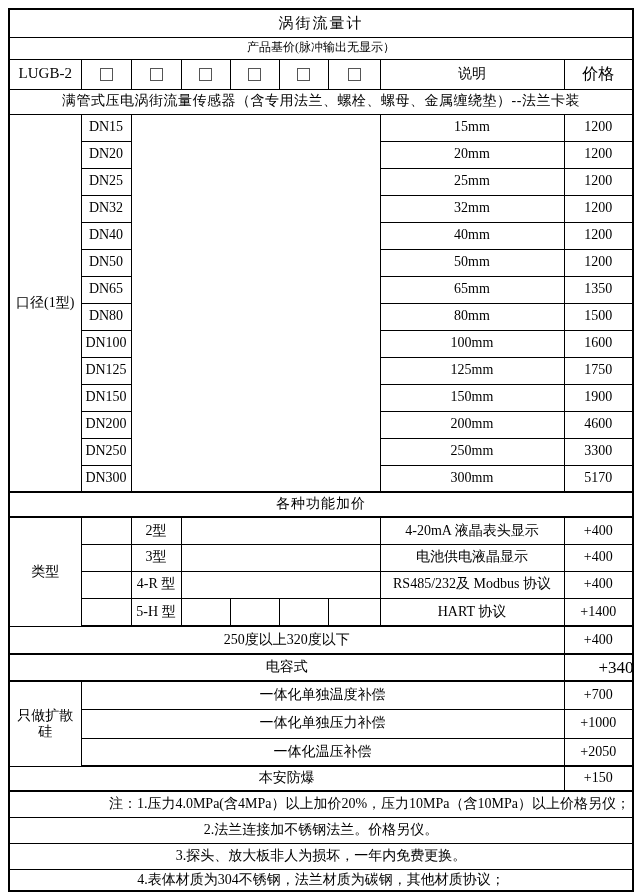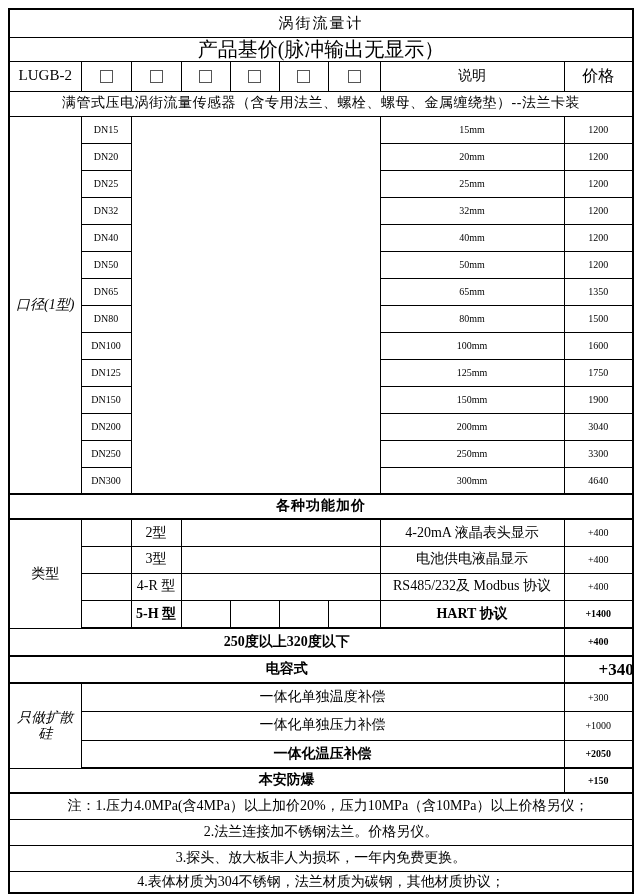--- a/index.html
+++ b/index.html
@@ -13,39 +13,39 @@
     position:absolute;left:8px;top:8px;width:624px;
     border-collapse:collapse;table-layout:fixed;
     border:2px solid #000;
   }
   td{
     border:1px solid #000;
     text-align:center;vertical-align:middle;
     padding:0 2px;font-size:14px;line-height:1.15;
     overflow:hidden;white-space:nowrap;
   }
-  td.wrapok{white-space:normal;font-style:italic;}
+  td.wrapok{white-space:normal;}
   .title-cell{font-size:15px;letter-spacing:2px;}
-  .subtitle-cell{font-size:20px;}
+  .subtitle-cell{font-size:12px;}
   .model-cell{font-size:15px;}
   .desc-hdr{font-size:14px;margin-left:20px;}
   .price-hdr{font-size:16px;}
   .sensor-cell{font-size:14px;letter-spacing:0.5px;}
-  .dn-cell,.mm-cell,.price-cell{font-size:10px;}
+  .dn-cell,.mm-cell,.price-cell{font-size:14px;}
   .addon-cell{font-size:14px;letter-spacing:1px;}
   .big-price{font-size:17px;padding-left:34px;}
   .note-cell{font-size:14px;}
-  .note-left{text-align:center;padding-left:16px;}
+  .note-left{text-align:right;padding-left:16px;}
   .cbx{
     display:inline-block;width:11px;height:11px;
     border:1px solid #555;background:#fff;vertical-align:middle;
   }
   
   tr.bt2 > td{border-top-width:2px;}
-  tr.bb2 > td{border-bottom-width:2px;font-weight:bold;}
+  tr.bb2 > td{border-bottom-width:2px;}
 </style>
 </head>
 <body>
 
 <div class="sheet">
 <table class="price">
   <colgroup>
     <col style="width:72px">
         <col style="width:50px">
         <col style="width:50px">
@@ -135,31 +135,31 @@
     <td class="price-cell">1750</td>
   </tr>
   <tr style="height:27px">
     <td class="dn-cell">DN150</td>
     <td class="mm-cell">150mm</td>
     <td class="price-cell">1900</td>
   </tr>
   <tr style="height:27px">
     <td class="dn-cell">DN200</td>
     <td class="mm-cell">200mm</td>
-    <td class="price-cell">3040</td>
+    <td class="price-cell">4600</td>
   </tr>
   <tr style="height:27px">
     <td class="dn-cell">DN250</td>
     <td class="mm-cell">250mm</td>
     <td class="price-cell">3300</td>
   </tr>
   <tr style="height:27px">
     <td class="dn-cell">DN300</td>
     <td class="mm-cell">300mm</td>
-    <td class="price-cell">4640</td>
+    <td class="price-cell">5170</td>
   </tr>
 
   <tr style="height:25px" class="bt2 bb2">
     <td colspan="9" class="addon-cell">各种功能加价</td>
   </tr>
 
   <tr style="height:27px">
     <td rowspan="4">类型</td>
     <td></td>
     <td>2型</td>
@@ -198,21 +198,21 @@
   </tr>
 
   <tr style="height:27px" class="bb2">
     <td colspan="8">电容式</td>
     <td class="price-cell big-price">+3400</td>
   </tr>
 
   <tr style="height:28px">
     <td rowspan="3" class="wrapok">只做扩散硅</td>
     <td colspan="7">一体化单独温度补偿</td>
-    <td class="price-cell">+300</td>
+    <td class="price-cell">+700</td>
   </tr>
   <tr style="height:29px">
     <td colspan="7">一体化单独压力补偿</td>
     <td class="price-cell">+1000</td>
   </tr>
   <tr style="height:28px" class="bb2">
     <td colspan="7">一体化温压补偿</td>
     <td class="price-cell">+2050</td>
   </tr>
 

